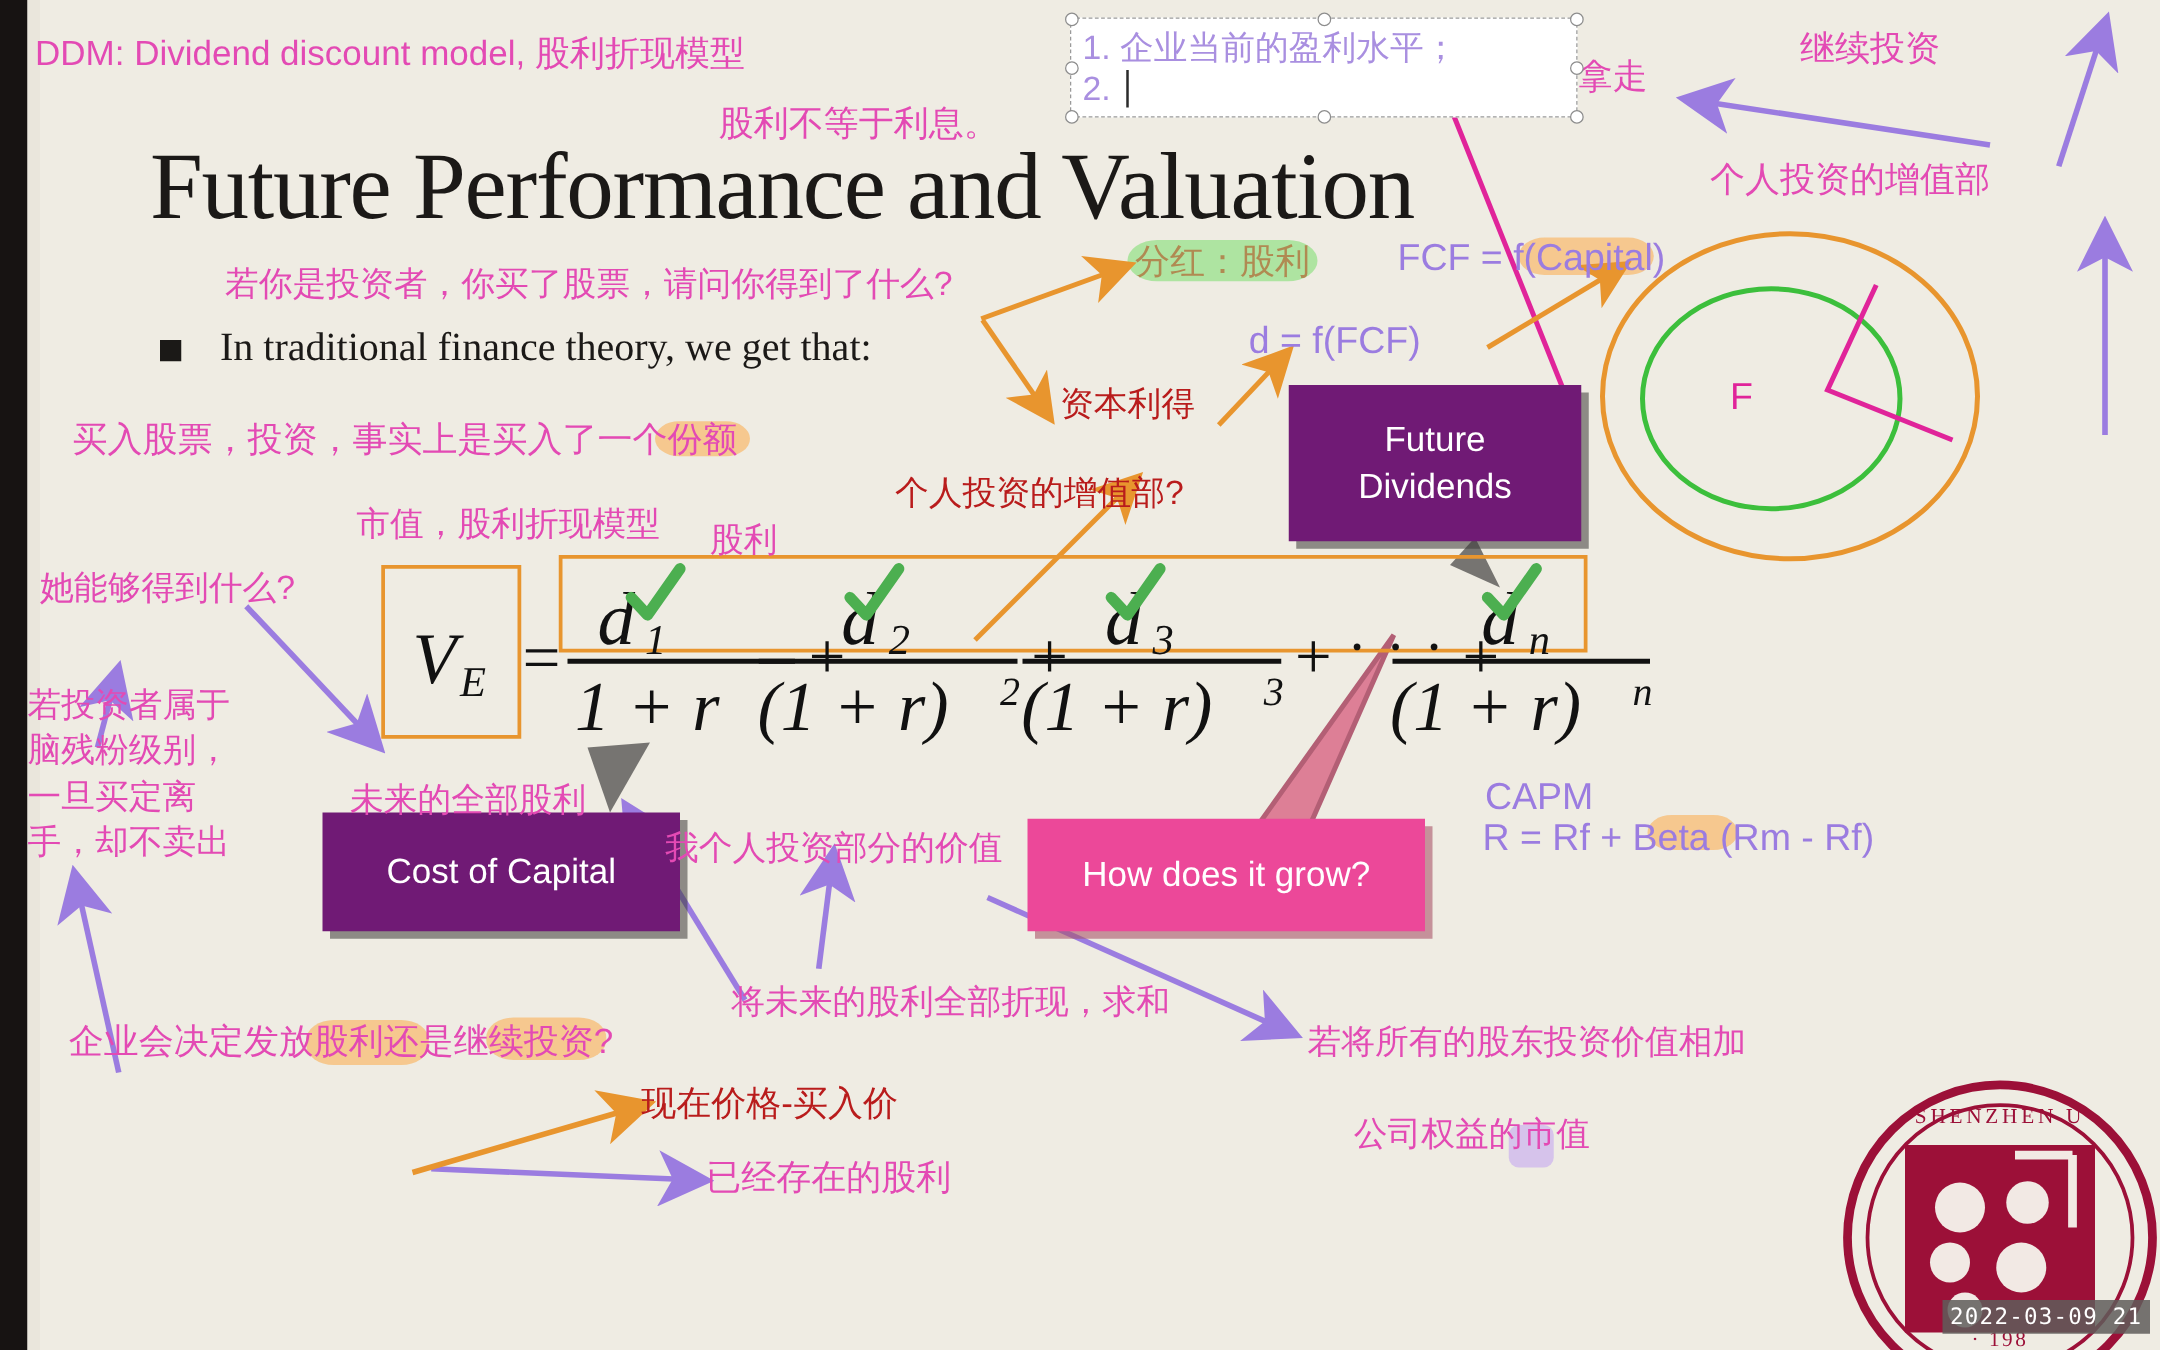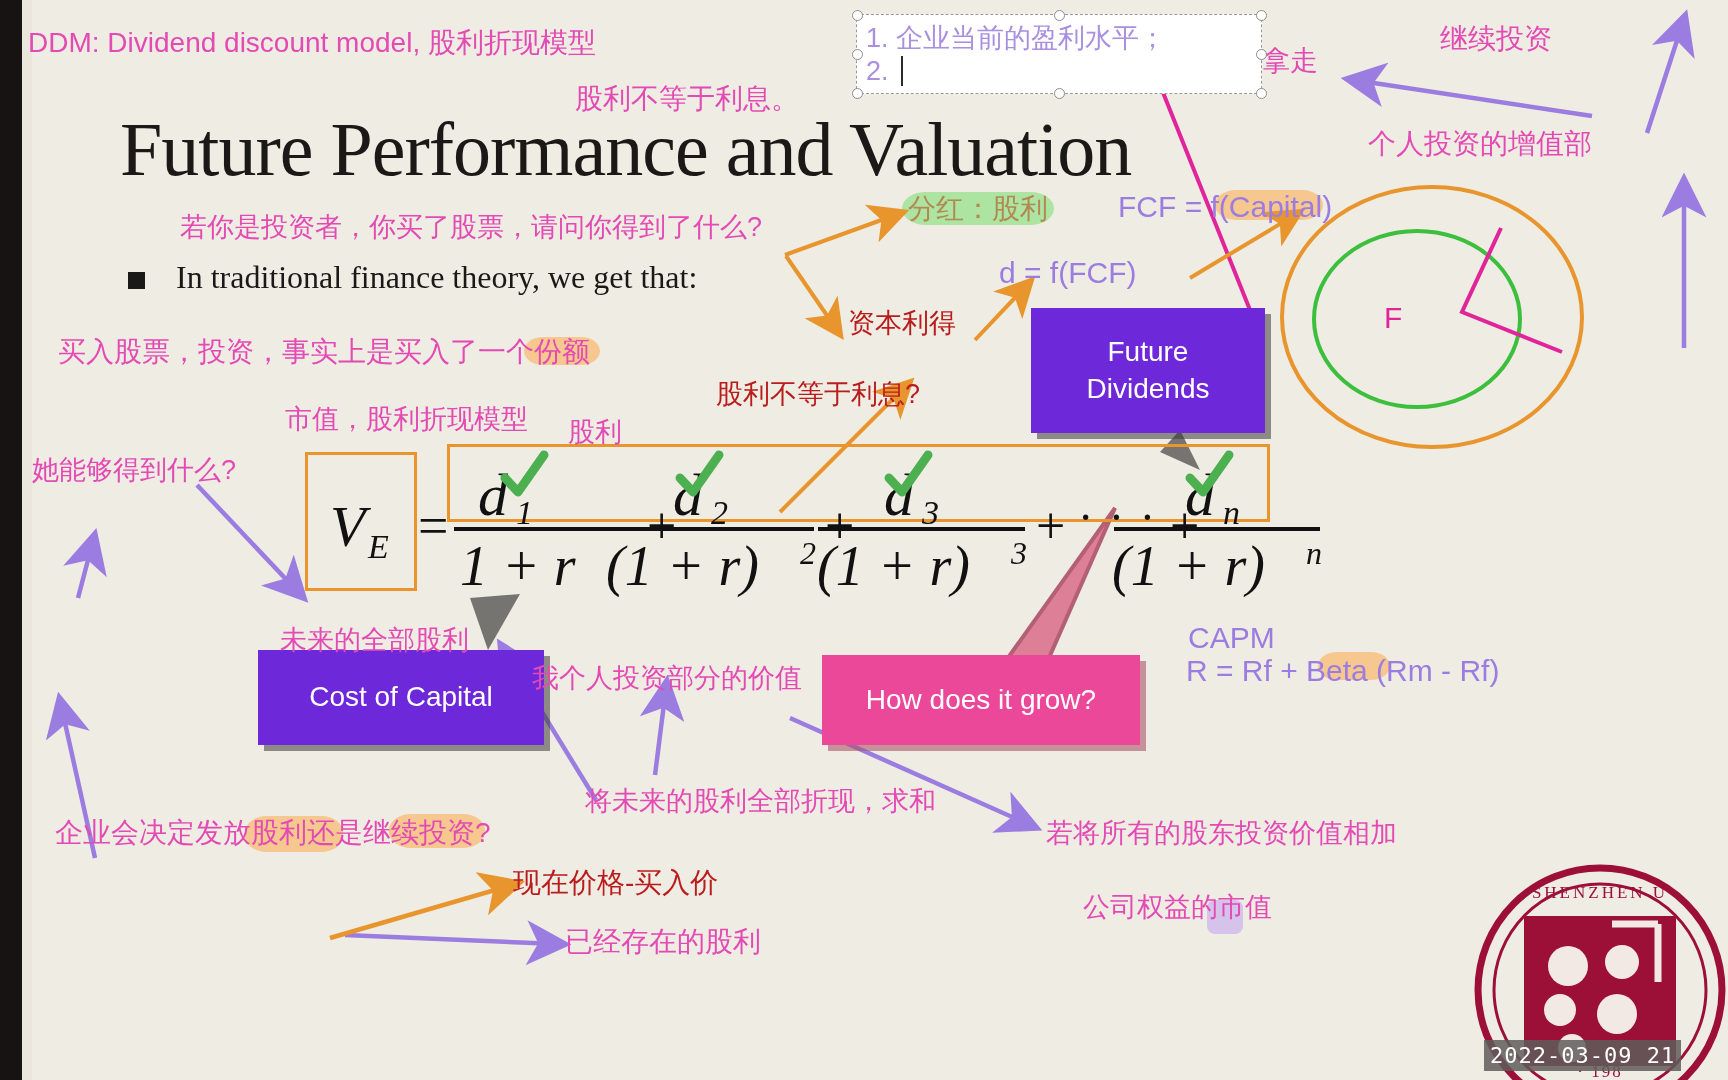--- a/index.html
+++ b/index.html
@@ -31,21 +31,21 @@
   .bullet-sq{position:absolute;width:17px;height:17px;background:#1b1917;}
 
   
   .hl{position:absolute;border-radius:22px/16px;z-index:0;}
   .hl-green{background:#a8e39b;opacity:.92;}
   .hl-orange{background:#f5c68a;opacity:.95;}
   .hl-purple{background:#cdb6ee;opacity:.9;}
 
   
   .callout{
-    position:absolute;background:#6d28d9;color:#ffffff;
+    position:absolute;background:#701a75;color:#ffffff;
     font-family:"Liberation Sans","DejaVu Sans",sans-serif;
     display:flex;align-items:center;justify-content:center;
     text-align:center;line-height:1.3;
     box-shadow:6px 6px 0 rgba(60,58,56,.55);
   }
   .callout.pinkbox{background:#ec4899;box-shadow:6px 6px 0 rgba(168,85,105,.6);}
 
   
   .ofr{position:absolute;border:3px solid #e8952e;}
 
@@ -219,36 +219,40 @@
   <div class="abs pink" style="left:58px;top:335px;font-size:28px;z-index:2;">买入股票，投资，事实上是买入了一个份额</div>
 
   <div class="abs pink" style="left:285px;top:404px;font-size:27px;">市值，股利折现模型</div>
 
   <div class="abs pink" style="left:568px;top:417px;font-size:27px;">股利</div>
 
   <div class="abs" style="left:908px;top:192px;font-size:28px;color:#b08a52;z-index:2;">分红：股利</div>
 
   <div class="abs orange" style="left:848px;top:308px;font-size:27px;">资本利得</div>
 
-  <div class="abs orange" style="left:716px;top:379px;font-size:27px;">股利不等于利息?</div>
+  <div class="abs orange" style="left:716px;top:379px;font-size:27px;">个人投资的增值部?</div>
 
   <div class="abs purple" style="left:1118px;top:189px;font-size:30px;z-index:2;">FCF = f(Capital)</div>
 
   <div class="abs purple" style="left:999px;top:255px;font-size:30px;">d = f(FCF)</div>
 
   <div class="abs pink" style="left:1262px;top:44px;font-size:28px;">拿走</div>
 
   <div class="abs pink" style="left:1440px;top:22px;font-size:28px;">继续投资</div>
 
   <div class="abs pink" style="left:1368px;top:127px;font-size:28px;">个人投资的增值部</div>
 
   <div class="abs magenta" style="left:1384px;top:300px;font-size:30px;">F</div>
 
   <div class="abs pink" style="left:32px;top:455px;font-size:27px;">她能够得到什么?</div>
 
+  <div class="abs pink" style="left:22px;top:546px;font-size:27px;line-height:1.35;">若投资者属于
+脑残粉级别，
+一旦买定离
+手，却不卖出</div>
 
   <div class="abs pink" style="left:280px;top:625px;font-size:27px;z-index:3;">未来的全部股利</div>
 
   <div class="abs pink" style="left:532px;top:663px;font-size:27px;">我个人投资部分的价值</div>
 
   <div class="abs pink" style="left:585px;top:786px;font-size:27px;">将未来的股利全部折现，求和</div>
 
   <div class="abs pink" style="left:1046px;top:818px;font-size:27px;">若将所有的股东投资价值相加</div>
 
   <div class="abs pink" style="left:1083px;top:892px;font-size:27px;">公司权益的市值</div>
@@ -288,15 +292,15 @@
       <circle cx="88" cy="148" r="16"></circle>
       <circle cx="145" cy="152" r="20"></circle>
       <circle cx="100" cy="186" r="14"></circle>
     </g>
     <path d="M140 62 L186 62" stroke="#f2e9e4" stroke-width="7"></path>
     <path d="M186 62 L186 120" stroke="#f2e9e4" stroke-width="7"></path>
     <text x="128" y="36" text-anchor="middle" font-family="'Liberation Serif',serif" font-size="17" fill="#9c1038" letter-spacing="3">SHENZHEN  U</text>
     <text x="128" y="215" text-anchor="middle" font-family="'Liberation Serif',serif" font-size="17" fill="#9c1038" letter-spacing="2">· 198</text>
   </svg>
 
-  <div class="timestamp" style="left:1484px;top:1040px;font-size:22px;">2022-03-09  21</div>
+  <div class="timestamp" style="left:1554px;top:1040px;font-size:18px;">2022-03-09  21</div>
 
 </div>
 
 </body></html>

